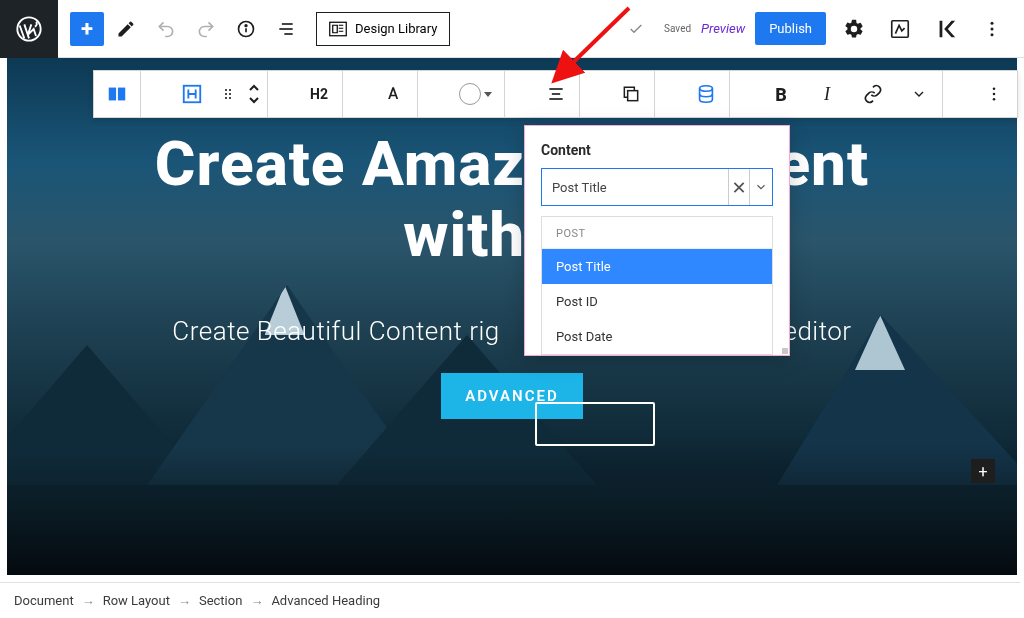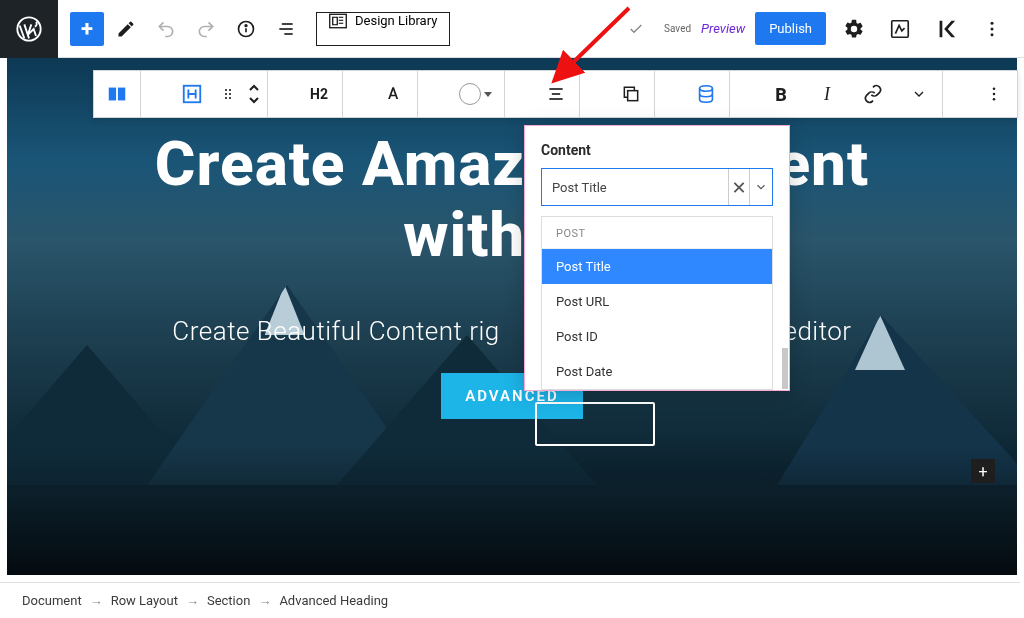--- a/index.html
+++ b/index.html
@@ -5,21 +5,21 @@
   * { box-sizing: border-box; margin: 0; padding: 0; font-family: -apple-system, BlinkMacSystemFont, "Segoe UI", Roboto, sans-serif; }
   body { width: 1024px; height: 618px; overflow: hidden; background: #fff; position: relative; }
 
   
   .top-bar { height: 58px; display: flex; align-items: center; background: #fff; border-bottom: 1px solid #e0e0e0; }
   .wp-logo { width: 58px; height: 58px; background: #1d2327; display: flex; align-items: center; justify-content: center; color: #fff; }
   .top-left { display: flex; align-items: center; gap: 4px; padding-left: 12px; }
   .plus-btn { width: 34px; height: 34px; background: #1e78f0; color: #fff; display: flex; align-items: center; justify-content: center; border-radius: 2px; font-size: 22px; font-weight: bold; cursor: pointer; }
   .ico-btn { width: 36px; height: 36px; display: flex; align-items: center; justify-content: center; color: #1e1e1e; cursor: pointer; }
   .ico-btn.dis { color: #b0b0b0; }
-  .design-lib { height: 34px; border: 1px solid #1e1e1e; display: flex; gap: 8px; padding: 0 12px; margin-left: 8px; font-size: 13px; cursor: pointer; }
+  .design-lib { height: 34px; border: 1px solid #1e1e1e; display: flex; align-items: center; gap: 8px; padding: 0 12px; margin-left: 8px; font-size: 13px; cursor: pointer; }
   .top-right { margin-left: auto; display: flex; align-items: center; gap: 10px; padding-right: 14px; }
   .saved { color: #666; font-size: 10px; display: flex; align-items: center; gap: 20px; }
   .preview { color: #6d28d9; font-size: 13px; cursor: pointer; font-style: italic; }
   .publish { background: #1e78f0; color: #fff; font-size: 13px; padding: 9px 14px; border-radius: 2px; cursor: pointer; }
 
   
   .canvas { position: absolute; top: 58px; left: 7px; right: 7px; bottom: 43px; background: linear-gradient(180deg, #0d3954 0%, #1a5577 20%, #2a556b 35%, #1c3e4f 55%, #0b2330 80%, #07131a 100%); overflow: hidden; }
   .mountains { position: absolute; bottom: 90px; left: 0; right: 0; height: 200px; }
   .mtn { position: absolute; bottom: 0; background: #0f2b3a; }
   .m1 { left: -40px; width: 240px; height: 140px; clip-path: polygon(50% 0, 100% 100%, 0 100%); }
@@ -61,21 +61,21 @@
   .combo input { flex: 1; border: none; outline: none; font-size: 13px; padding: 0 10px; color: #444; }
   .combo .clear { width: 28px; text-align: center; color: #555; font-size: 18px; border-left: 1px solid #ccc; height: 100%; display: flex; align-items: center; justify-content: center; cursor: pointer; }
   .combo .caret { width: 30px; text-align: center; color: #555; height: 100%; display: flex; align-items: center; justify-content: center; cursor: pointer; border-left: 1px solid #ccc; }
   .dd-list { border: 1px solid #ddd; margin-top: 10px; }
   .dd-head { font-size: 11px; color: #888; letter-spacing: 0.5px; padding: 10px 14px 8px; border-bottom: 1px solid #eee; }
   .dd-item { font-size: 13px; color: #333; padding: 10px 14px; cursor: pointer; }
   .dd-item.sel { background: #2f88ff; color: #fff; }
   .dd-scroll { position: absolute; right: 1px; top: 222px; bottom: 1px; width: 6px; background: #c8c8c8; }
 
   
-  .breadcrumb { position: absolute; bottom: 0; left: 0; right: 4px; height: 36px; border-top: 1px solid #e0e0e0; display: flex; align-items: center; padding: 0 22px; font-size: 13px; color: #3b3b3b; background: #fff; gap: 8px; }
+  .breadcrumb { position: absolute; bottom: 0; left: 0; right: 4px; height: 36px; border-top: 1px solid #e0e0e0; display: flex; align-items: center; padding: 0 14px; font-size: 13px; color: #3b3b3b; background: #fff; gap: 8px; }
   .bc-sep { color: #888; }
 </style>
 </head>
 <body>
 
 <div class="top-bar">
   <div class="wp-logo">
     <svg width="28" height="28" viewBox="0 0 24 24" fill="none" stroke="#fff" stroke-width="1.6">
         <circle cx="12" cy="12" r="10"></circle>
         <path d="M4 9l4 11M8 8l4 12M14 8l-3 9 5-5 2 6M18 6c1 1 1 3-1 4"></path>
@@ -300,21 +300,20 @@
       <div class="caret">
         <svg width="14" height="14" viewBox="0 0 24 24" fill="none" stroke="currentColor" stroke-width="2">
             <polyline points="6 9 12 15 18 9"></polyline>
           </svg>
       </div>
     </div>
     <div class="dd-list">
       <div class="dd-head">POST</div>
       <div id="dd-items">
           <div class="dd-item sel">Post Title</div>
-          <div class="dd-item">Post URL</div>
           <div class="dd-item">Post ID</div>
           <div class="dd-item">Post Date</div>
         </div>
     </div>
   </div>
   <div class="dd-scroll"></div>
 </div>
 
 <div class="breadcrumb" id="bc">
     <span>Document</span>

